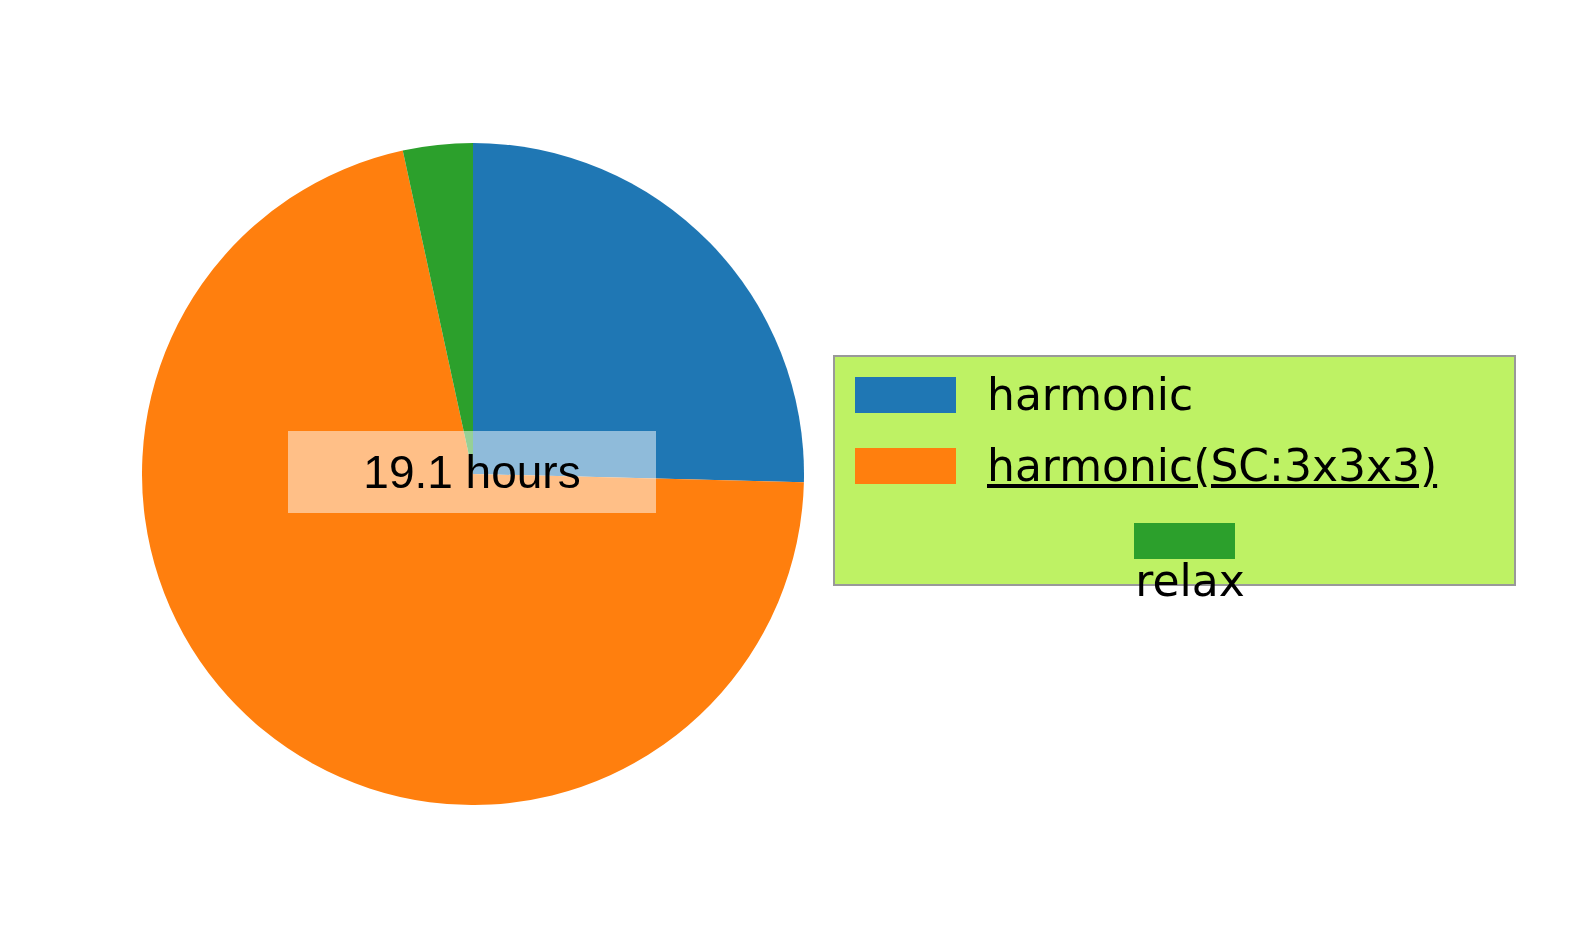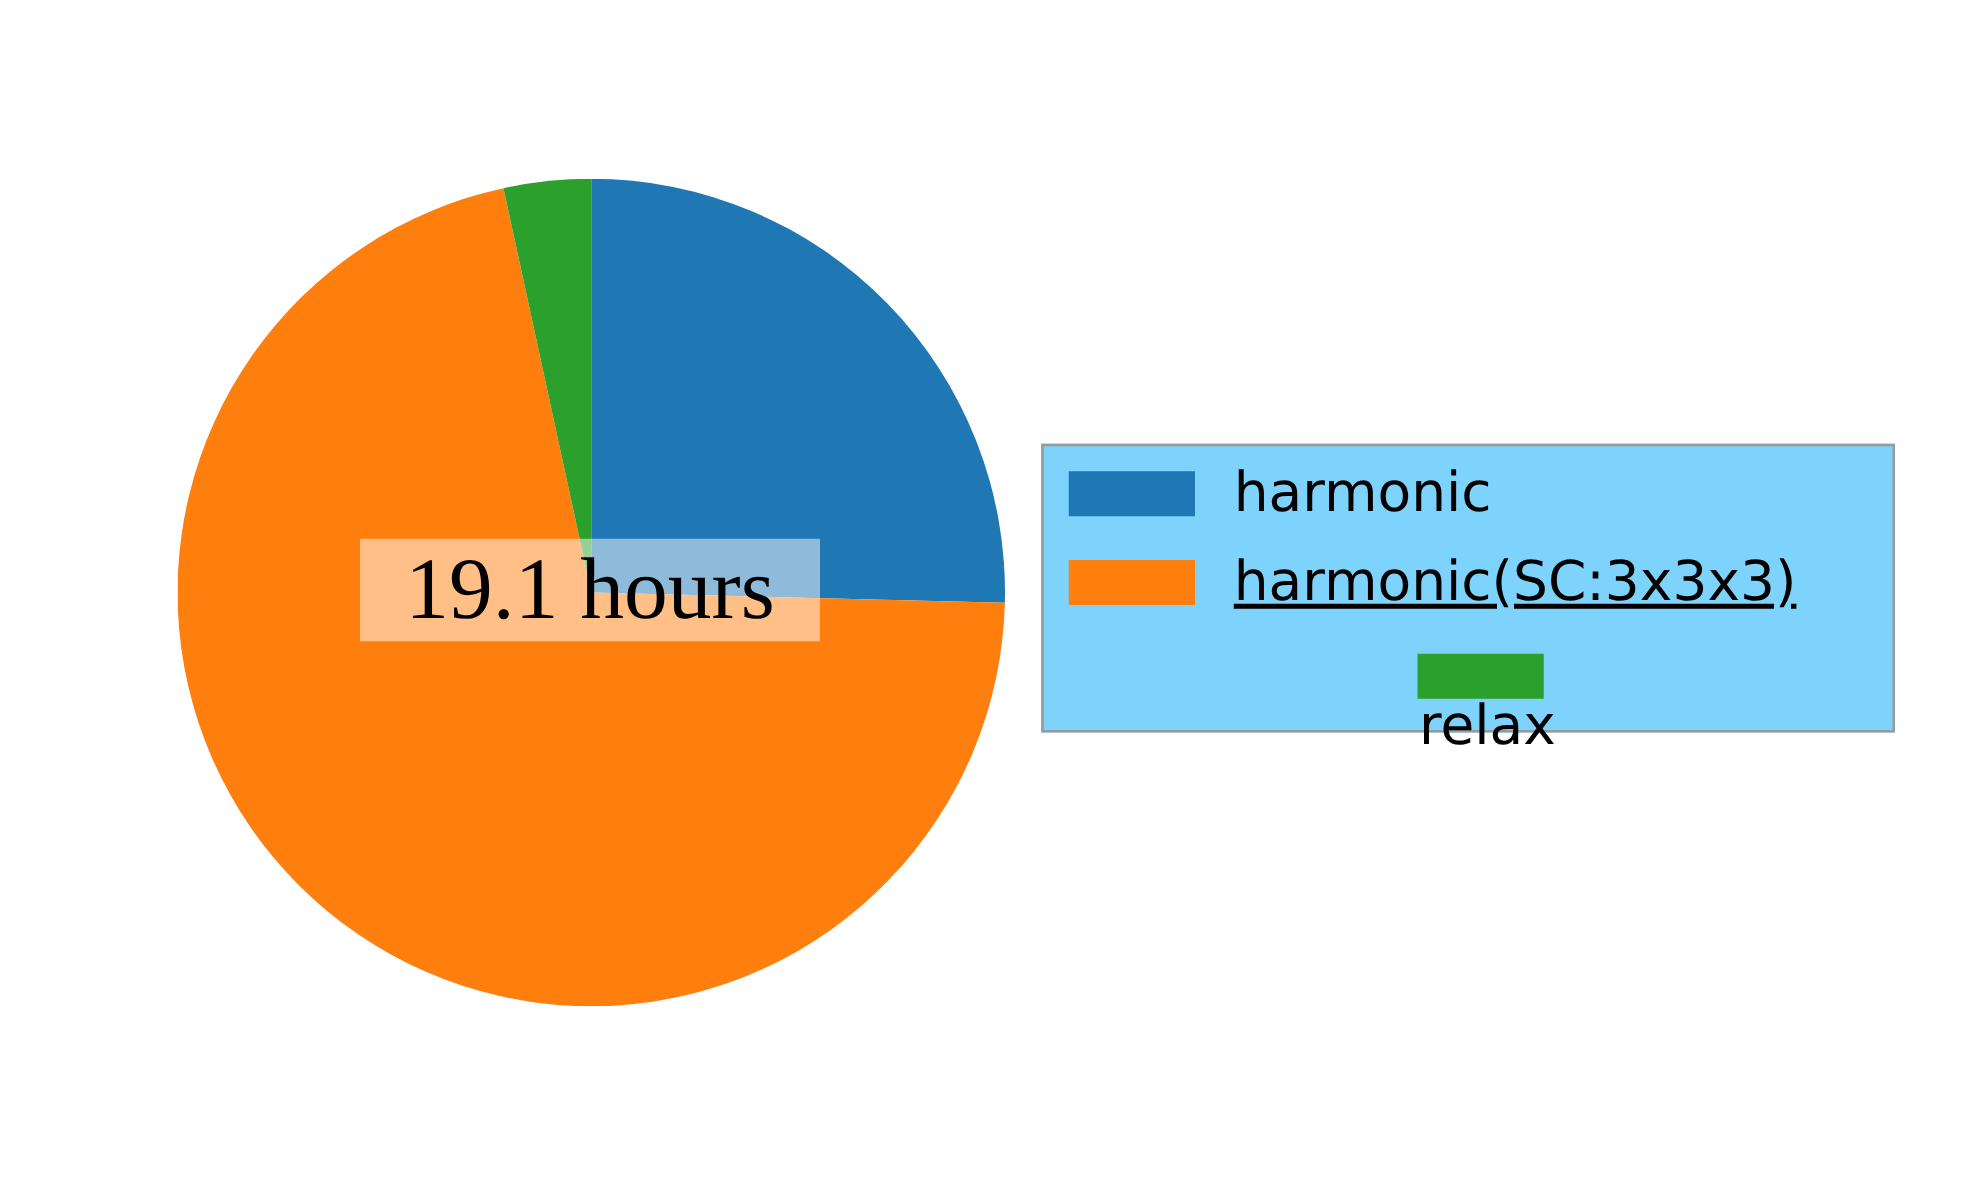--- a/index.html
+++ b/index.html
@@ -45,36 +45,36 @@
     top: 431px;
     width: 368px;
     height: 82px;
     background: rgba(255, 255, 255, 0.5);
     display: flex;
     align-items: center;
     justify-content: center;
     box-sizing: border-box;
   }
   #center-label-text {
-    font-size: 70px;
+    font-size: 46px;
     line-height: 1;
     color: #000000;
     white-space: nowrap;
-    font-family: Liberation Serif, serif;
+    font-family: Liberation Sans, sans-serif;
   }
 
   
   #legend {
     position: absolute;
     left: 833px;
     top: 355px;
     width: 683px;
     height: 231px;
     border: 2px solid #999999;
-    background: #7dd3fc;
+    background: #bef264;
     box-sizing: border-box;
   }
   .legend-row {
     position: absolute;
     left: 0;
     width: 100%;
     height: 52px;
     display: flex;
     align-items: center;
   }

